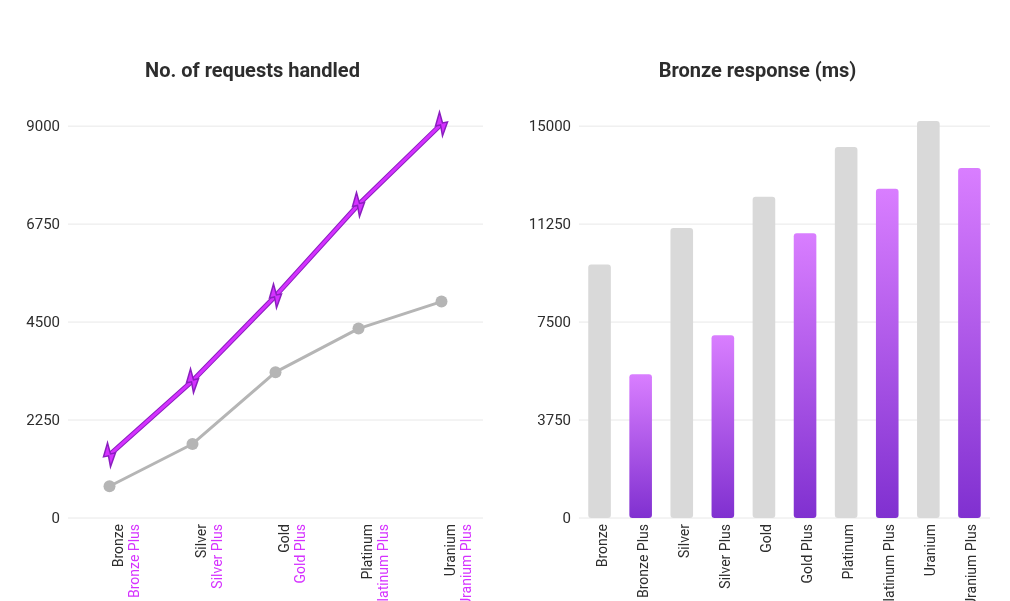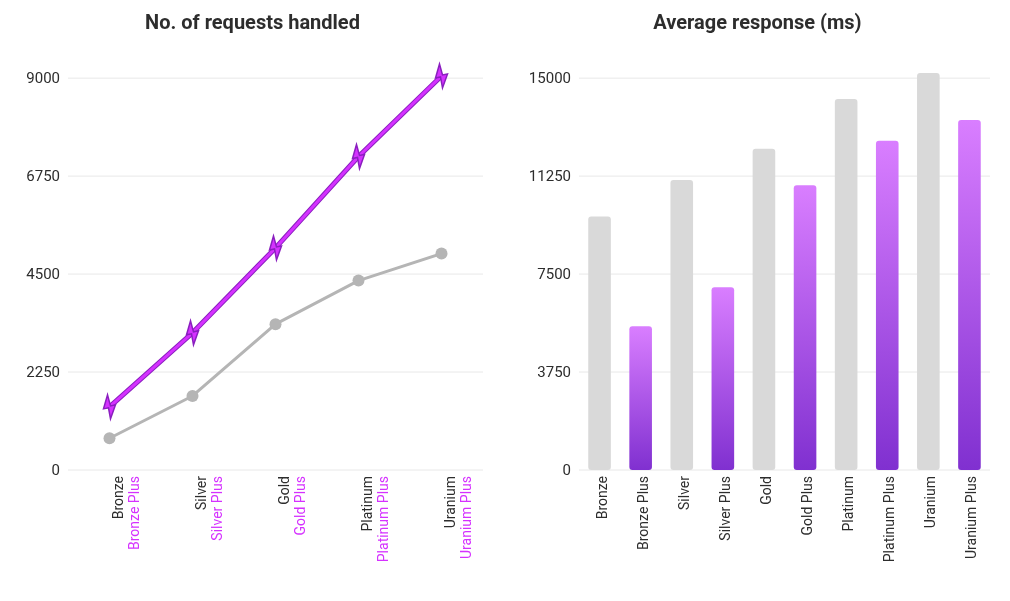--- a/index.html
+++ b/index.html
@@ -15,20 +15,21 @@
   }
   .charts {
     display: flex;
     width: 100%;
     height: 100%;
   }
   .panel {
     flex: 1 1 50%;
     padding: 6px 12px 4px 12px;
     position: relative;
+    margin-top: 48px;
   }
   .title {
     text-align: center;
     font-weight: 700;
     font-size: 20px;
     color: #2d2d2d;
     margin: 4px 0 12px 0;
   }
   .plot-area {
     position: relative;
@@ -113,21 +114,21 @@
           <span style="color: rgb(213, 49, 255);">Platinum Plus</span>
         </div>
         <div style="position: absolute; left: 429.5px; top: 0px; transform-origin: left top; transform: rotate(-90deg) translateX(-100%); white-space: nowrap; font-size: 14px; display: flex; flex-direction: column; align-items: flex-end; line-height: 16px;">
           <span style="color: rgb(45, 45, 45);">Uranium</span>
           <span style="color: rgb(213, 49, 255);">Uranium Plus</span>
         </div>
       </div>
   </div>
 
   <div class="panel">
-    <div class="title">Average response (ms)</div>
+    <div class="title">Bronze response (ms)</div>
     <div class="plot-area">
       <svg id="bar-svg" width="481" height="430">
           <defs>
             <linearGradient id="plusGrad" x1="0" y1="0" x2="0" y2="1">
               <stop offset="0%" stop-color="#d97eff"></stop>
               <stop offset="100%" stop-color="#8030d0"></stop>
             </linearGradient>
           </defs>
           <line x1="62" x2="473" y1="424" y2="424" class="gridline"></line>
           <text x="54" y="429" text-anchor="end" font-size="15" fill="#2d2d2d">0</text>

